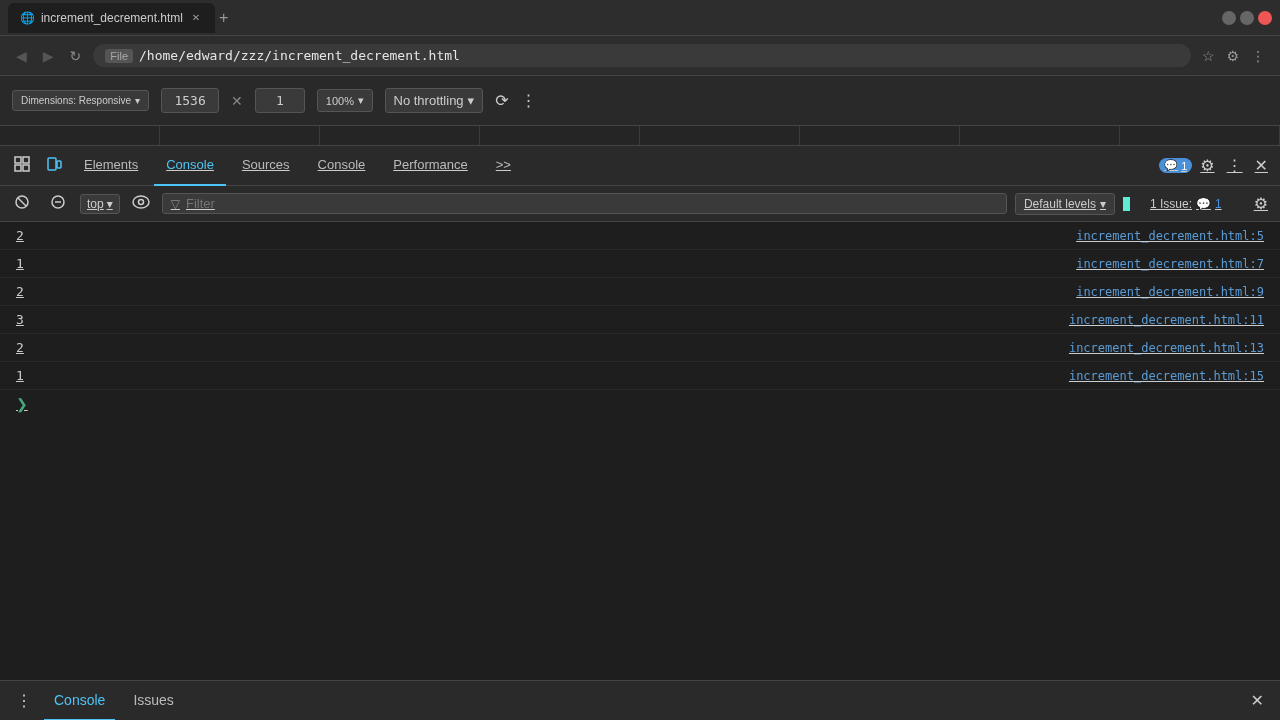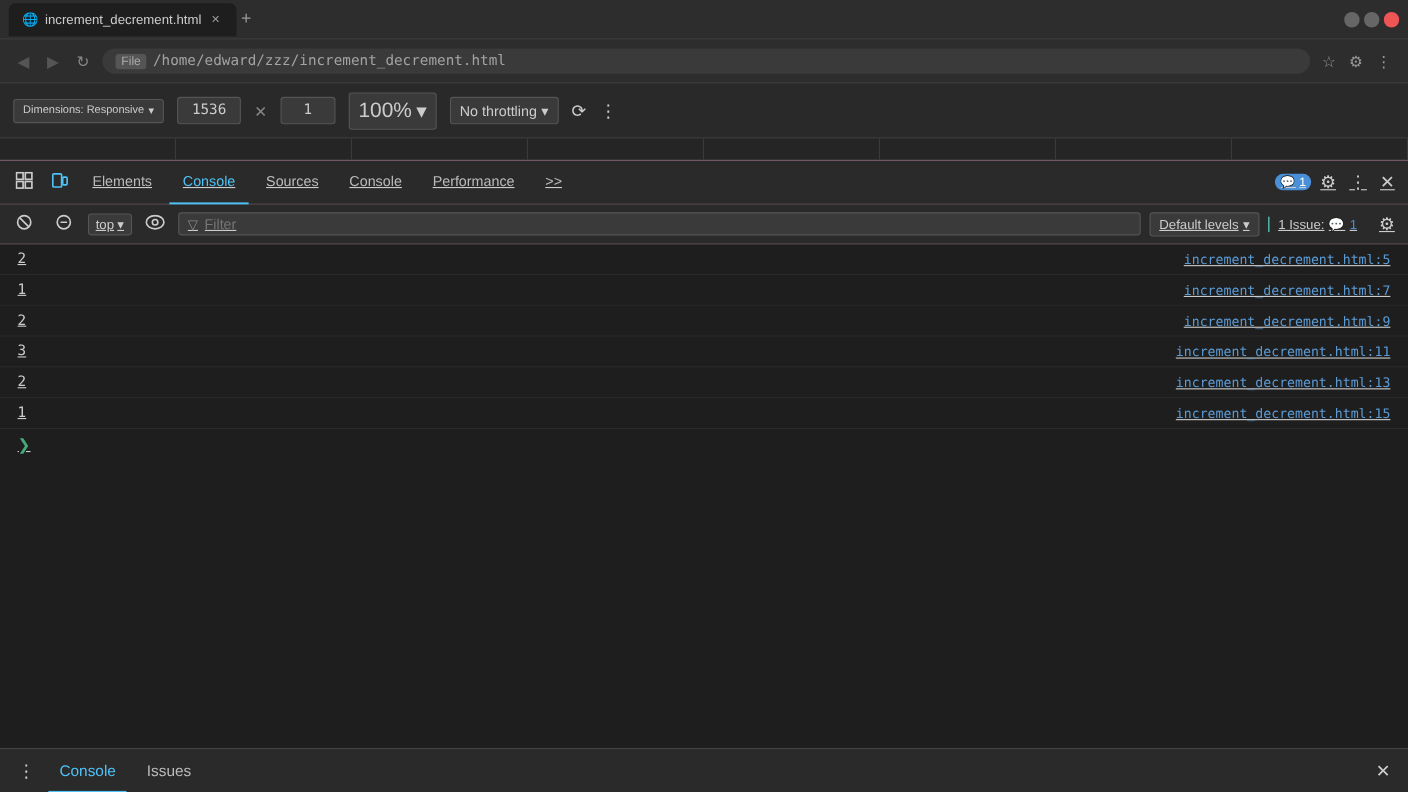--- a/index.html
+++ b/index.html
@@ -92,21 +92,21 @@
       color: #ccc;
       font-size: 13px;
       padding: 4px 12px;
       outline: none;
       display: flex;
       align-items: center;
       gap: 6px;
     }
     .address-text {
       font-size: 13px;
-      color: #a3a3a3;
+      color: #e5e5e5;
     }
     .file-badge {
       background: #555;
       color: #aaa;
       font-size: 11px;
       padding: 1px 5px;
       border-radius: 3px;
     }
     .toolbar-right {
       display: flex;
@@ -156,21 +156,21 @@
     }
     .dim-separator {
       color: #888;
       font-size: 14px;
     }
     .zoom-select {
       background: #3a3a3a;
       border: 1px solid #555;
       border-radius: 3px;
       color: #ccc;
-      font-size: 19px;
+      font-size: 11px;
       padding: 4px 8px;
       cursor: pointer;
       display: flex;
       align-items: center;
       gap: 4px;
     }
     .throttle-select {
       background: #3a3a3a;
       border: 1px solid #555;
       border-radius: 3px;
@@ -370,22 +370,22 @@
       display: flex;
       align-items: center;
       gap: 4px;
     }
     .issues-badge {
       display: flex;
       align-items: center;
       gap: 4px;
       color: #ccc;
       font-size: 12px;
-      padding: 0 8px;
-      border-left: 1px solid #5eead4;
+      padding: 0 20px;
+      border-left: 7px solid #5eead4;
     }
     .console-settings-btn {
       background: none;
       border: none;
       color: #ccc;
       font-size: 16px;
       cursor: pointer;
       padding: 4px;
     }
 

